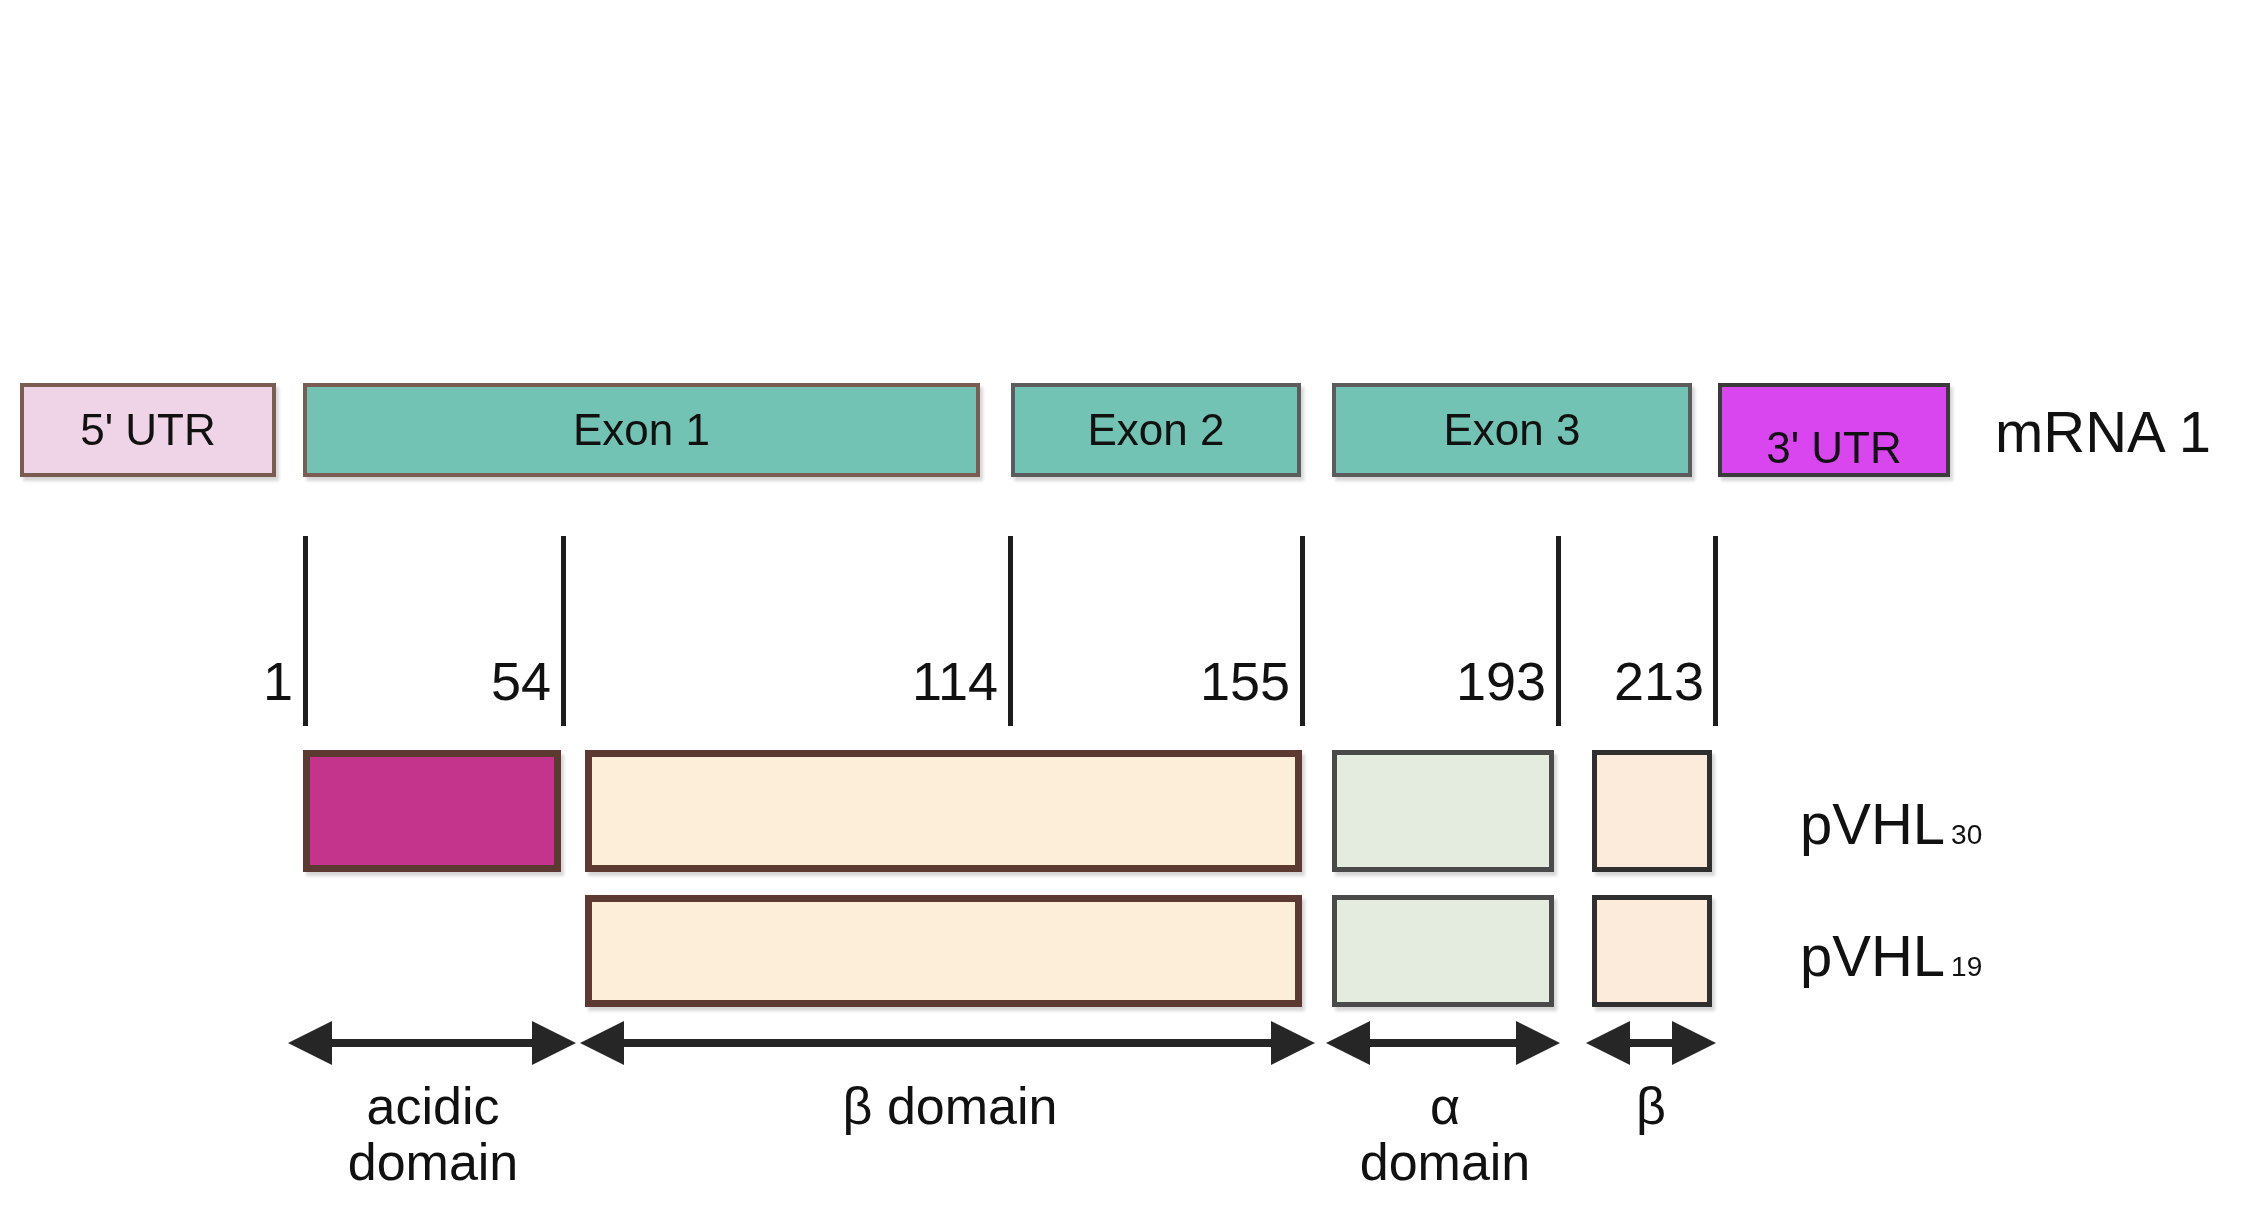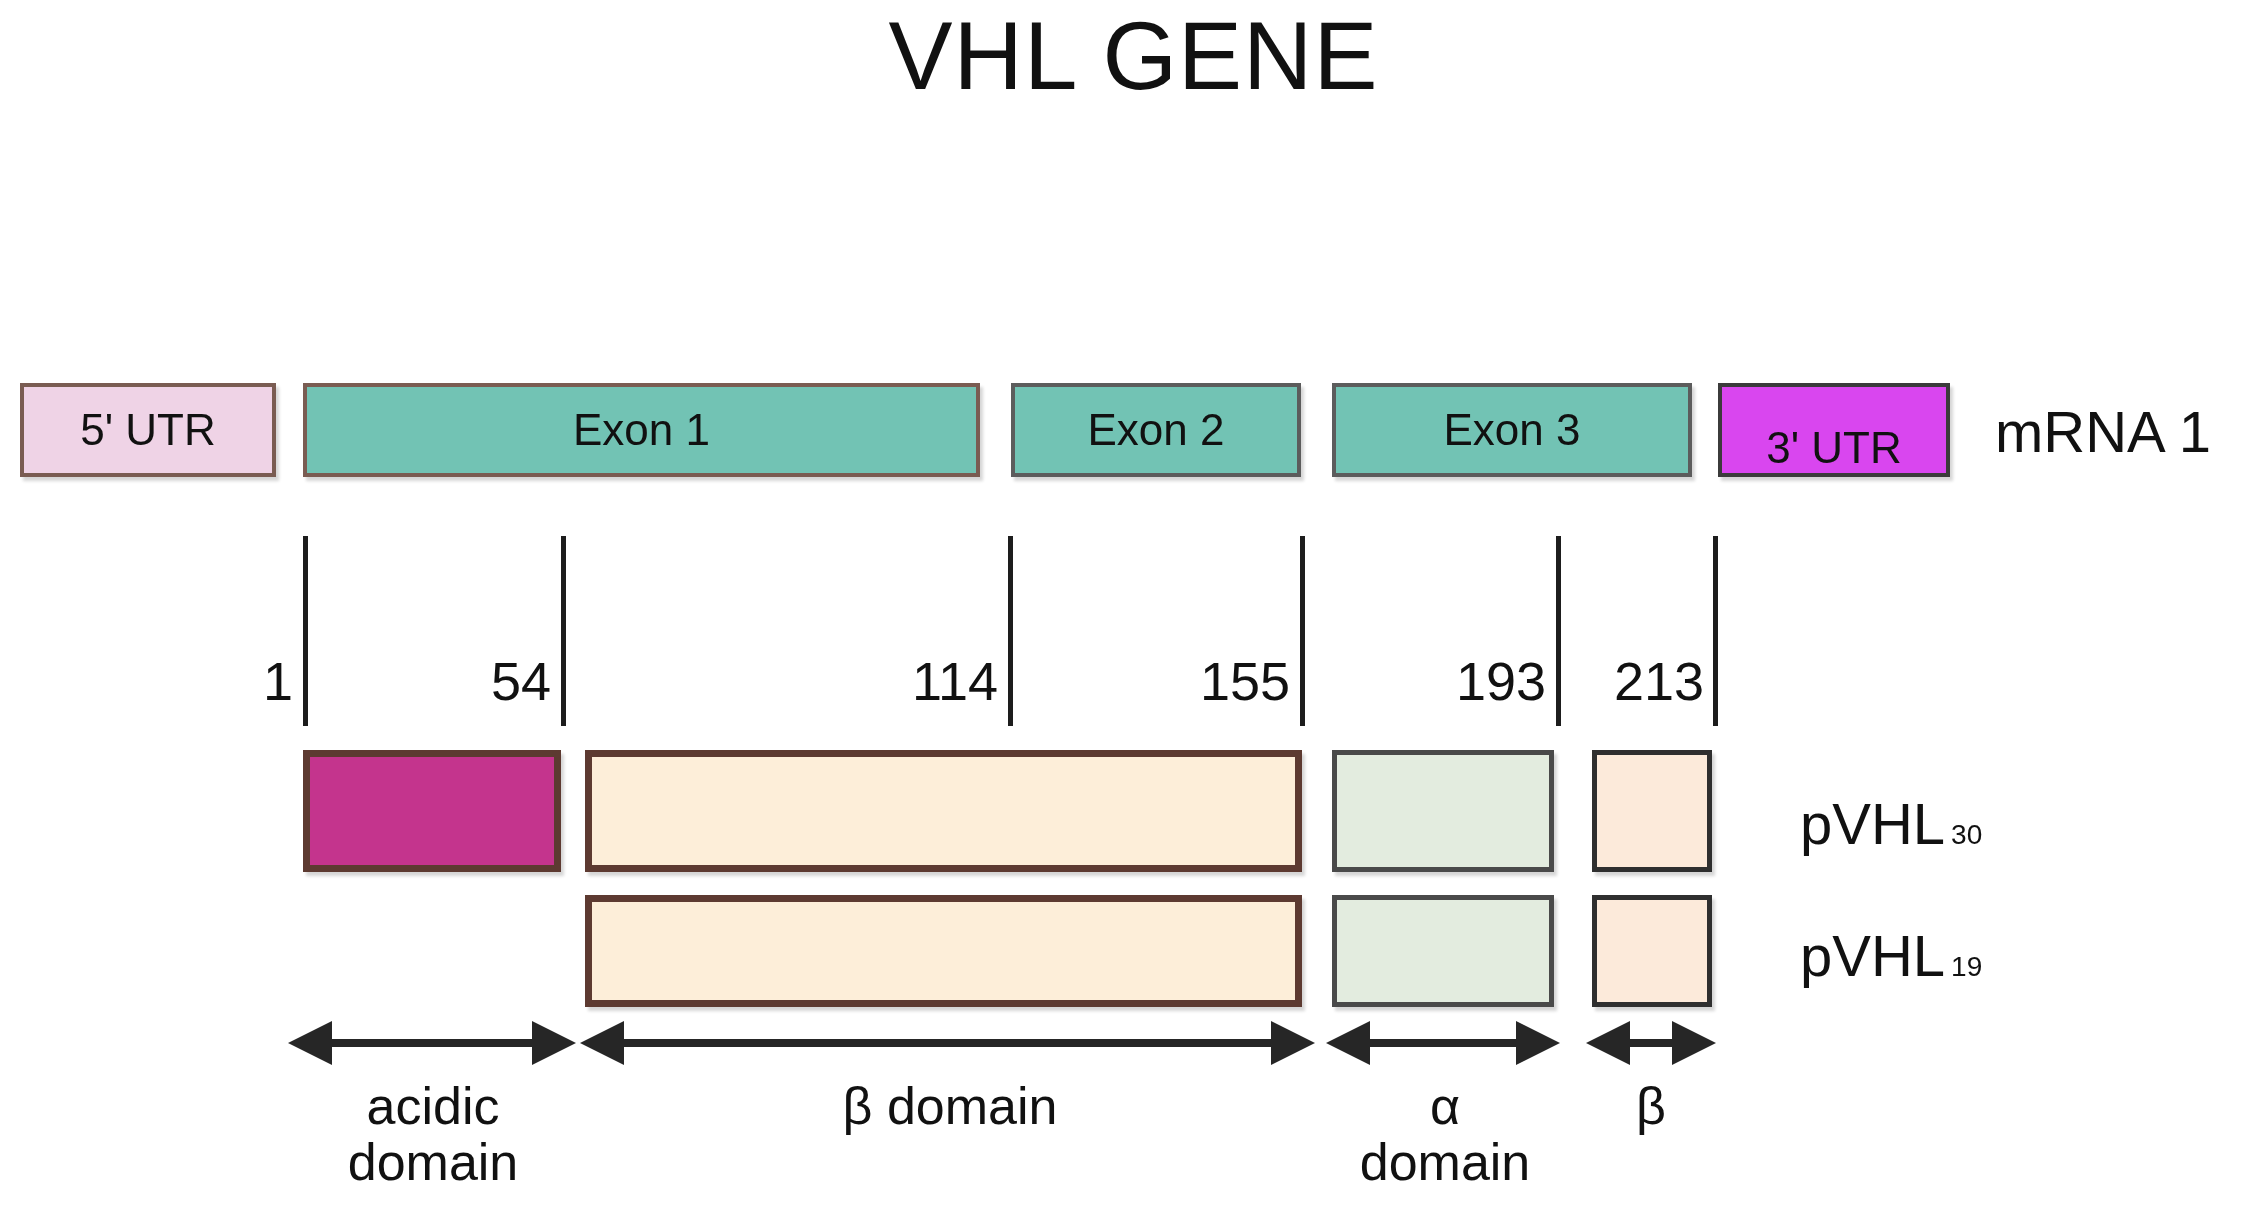--- a/index.html
+++ b/index.html
@@ -128,21 +128,20 @@
     line-height: 1.08;
     color: #111111;
     white-space: pre-line;
   }
 </style>
 </head>
 <body>
 
 <div id="stage">
 
-  <div class="title">VHL GENE</div>
 
   <div class="box utr" style="left:20px; top:383px; width:256px; height:94px;">
     <span class="box-label">5' UTR</span>
   </div>
 
   <div class="box exon exon-1" style="left:303px; top:383px; width:677px; height:94px;">
     <span class="box-label">Exon 1</span>
   </div>
 
   <div class="box exon" style="left:1011px; top:383px; width:290px; height:94px;">

